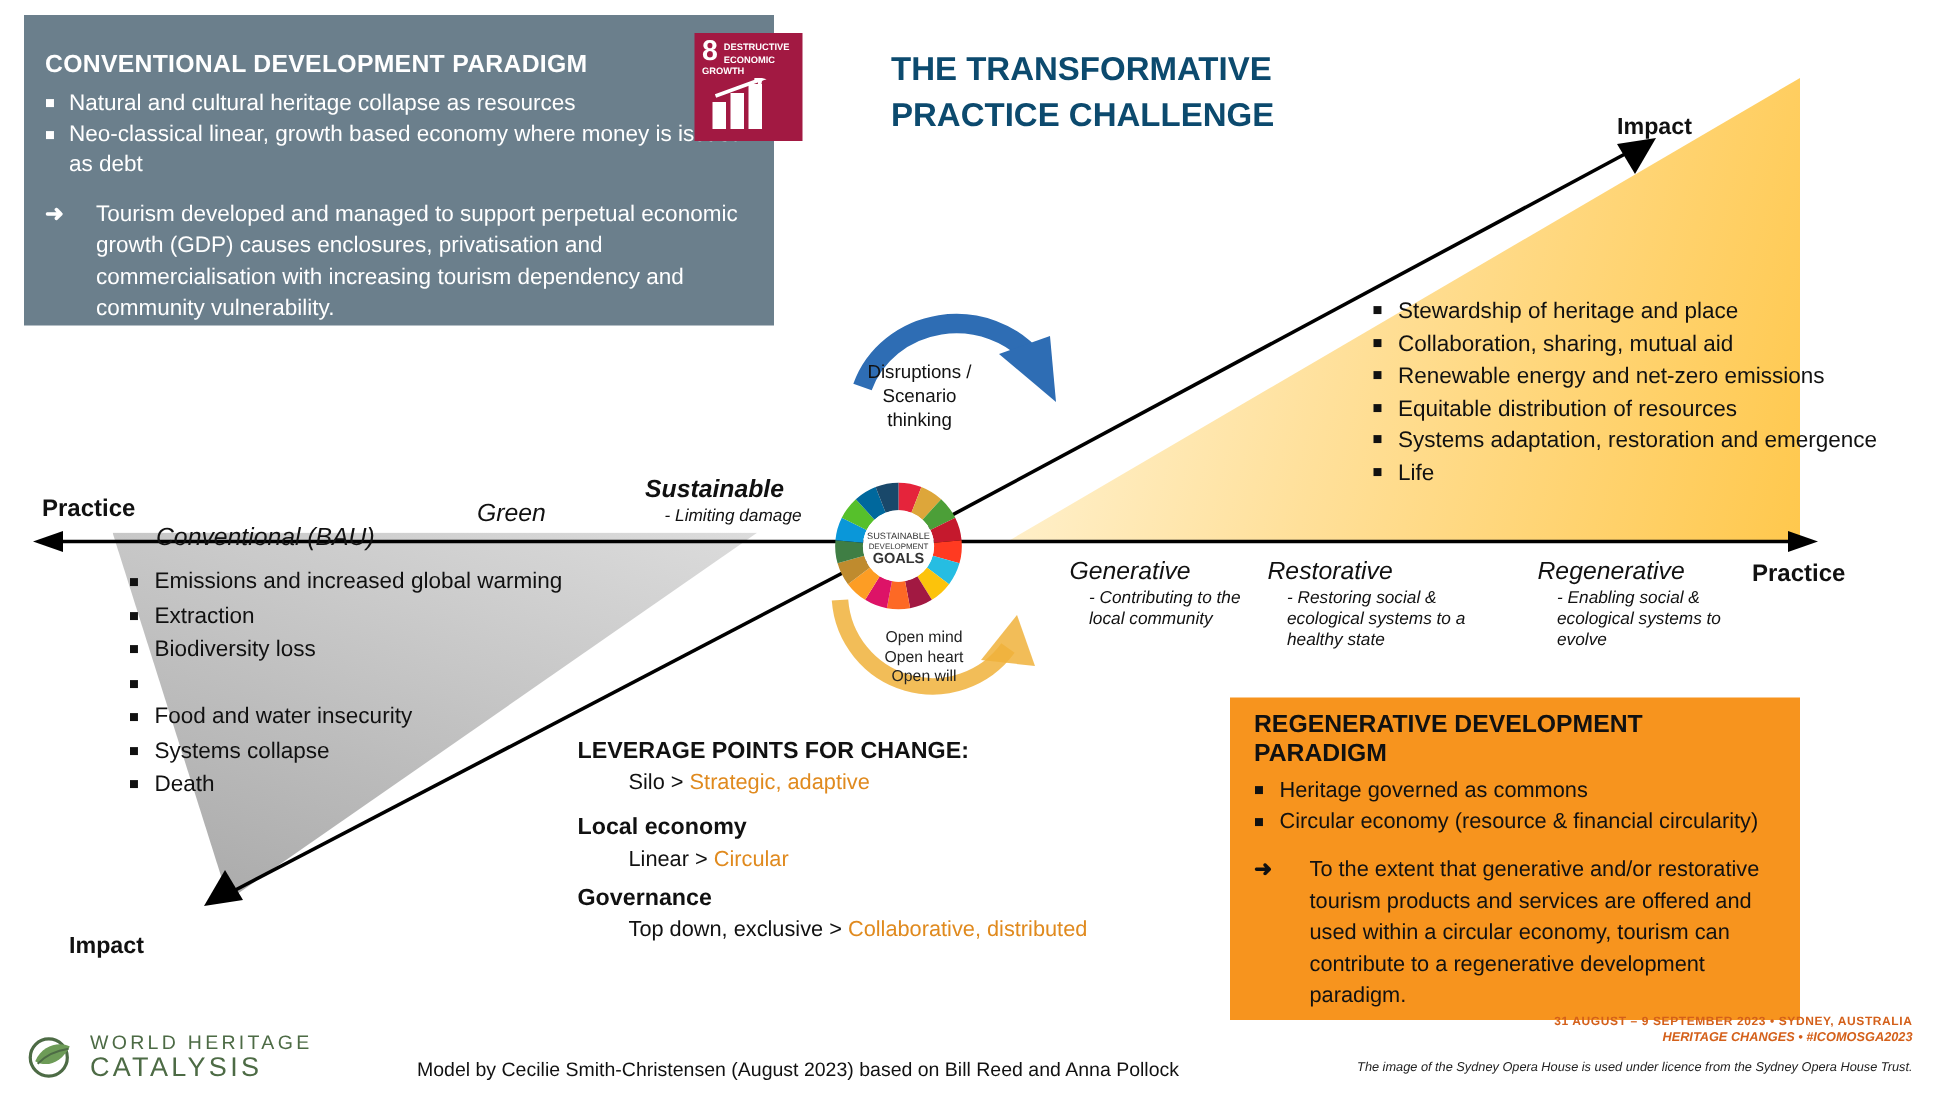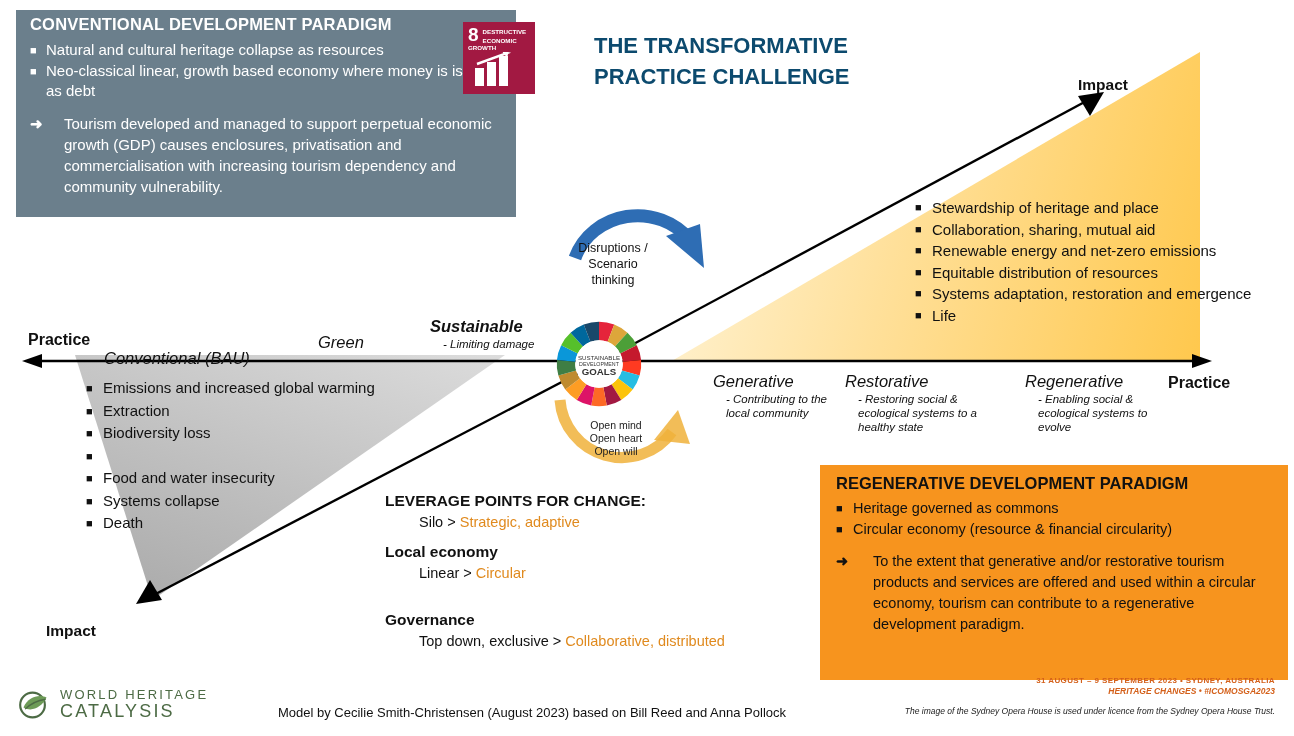--- a/index.html
+++ b/index.html
@@ -8,21 +8,21 @@
     background:#ffffff;
     font-family:"Liberation Sans", sans-serif;
     color:#111;
   }
   .abs{position:absolute;}
 
   
   #conv-box{
     left:16px;top:10px;width:500px;height:207px;
     background:#6b7f8c;color:#fff;
-    box-sizing:border-box;padding:5px 12px 8px 14px;
+    box-sizing:border-box;padding:24px 12px 8px 14px;
   }
   #conv-box h2{
     margin:0 0 6px 0;font-size:16.5px;font-weight:bold;letter-spacing:.2px;
   }
   .conv-li{
     display:flex;align-items:flex-start;font-size:15px;line-height:20px;margin-bottom:1px;
   }
   .conv-li .bul{width:16px;flex:0 0 16px;font-size:11px;line-height:20px;}
   .conv-arrow{
     display:flex;align-items:flex-start;font-size:15px;line-height:21px;margin-top:12px;
@@ -95,21 +95,21 @@
 
   
   #lev{left:385px;top:490px;width:430px;}
   #lev .hd{font-size:15.5px;font-weight:bold;line-height:22px;}
   #lev .sub{font-size:15.5px;font-weight:bold;line-height:22px;}
   #lev .ind{font-size:14.5px;font-weight:normal;line-height:21px;padding-left:34px;}
   .orange{color:#e08a1e;}
 
   
   #regen-box{
-    left:820px;top:465px;width:468px;height:215px;
+    left:820px;top:465px;width:380px;height:215px;
     background:#f7941e;color:#111;box-sizing:border-box;padding:9px 14px 8px 16px;
   }
   #regen-box h2{margin:0 0 5px 0;font-size:16.5px;font-weight:bold;}
   .rg-li{display:flex;align-items:flex-start;font-size:14.5px;line-height:21px;}
   .rg-li .bul{width:17px;flex:0 0 17px;font-size:11px;line-height:21px;}
   .rg-arrow{display:flex;align-items:flex-start;font-size:14.5px;line-height:21px;margin-top:11px;}
   .rg-arrow .ar{width:37px;flex:0 0 37px;font-weight:bold;}
 
   
   #logo{left:18px;top:688px;display:flex;align-items:center;}
@@ -297,21 +297,21 @@
       <span class="bul">■</span>
       <span>Death</span>
     </div>
 </div>
 
 <div class="abs" id="lev">
   <div class="hd">LEVERAGE POINTS FOR CHANGE:</div>
   <div class="ind"><span>Silo &gt; </span><span class="orange">Strategic, adaptive</span></div>
   <div class="sub" style="margin-top:8px">Local economy</div>
   <div class="ind"><span>Linear &gt; </span><span class="orange">Circular</span></div>
-  <div class="sub" style="margin-top:25px">Governance</div>
+  <div class="sub" style="margin-top:4px">Governance</div>
   <div class="ind"><span>Top down, exclusive &gt; </span><span class="orange">Collaborative, distributed</span></div>
 </div>
 
 <div class="abs" id="regen-box">
   <h2>REGENERATIVE DEVELOPMENT PARADIGM</h2>
   <div class="rg-li">
       <span class="bul">■</span>
       <span>Heritage governed as commons</span>
     </div>
   <div class="rg-li">

